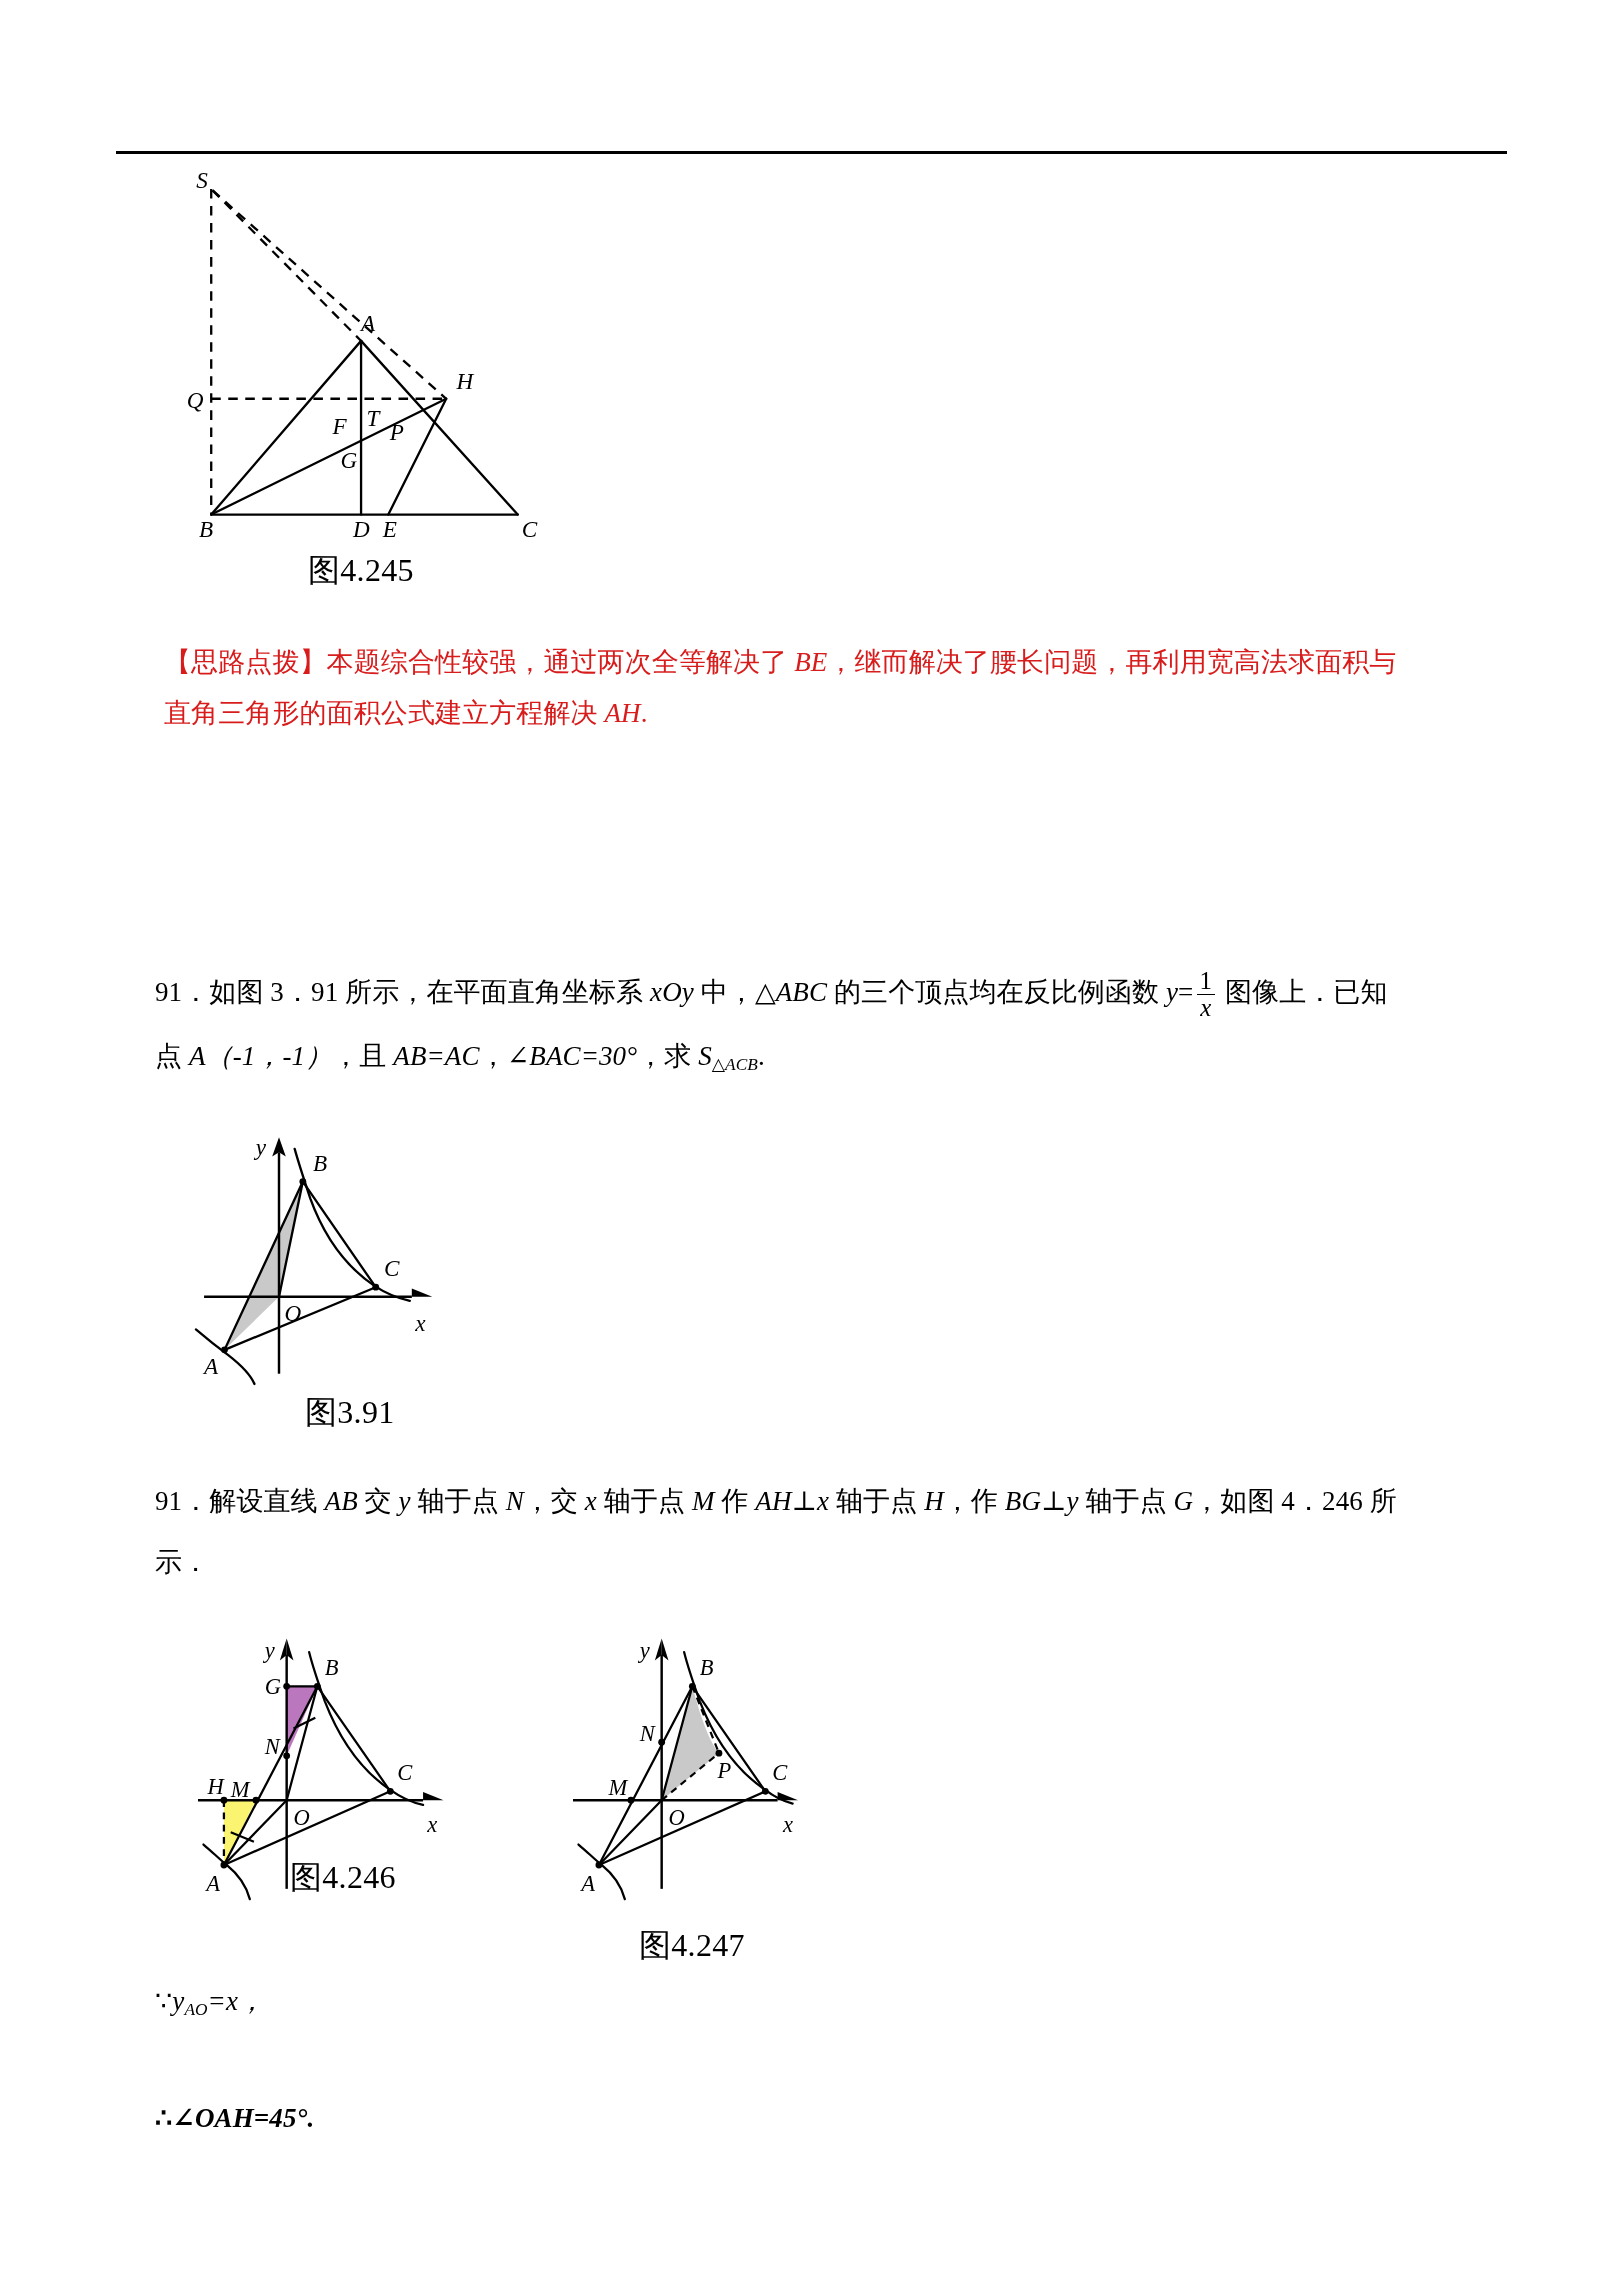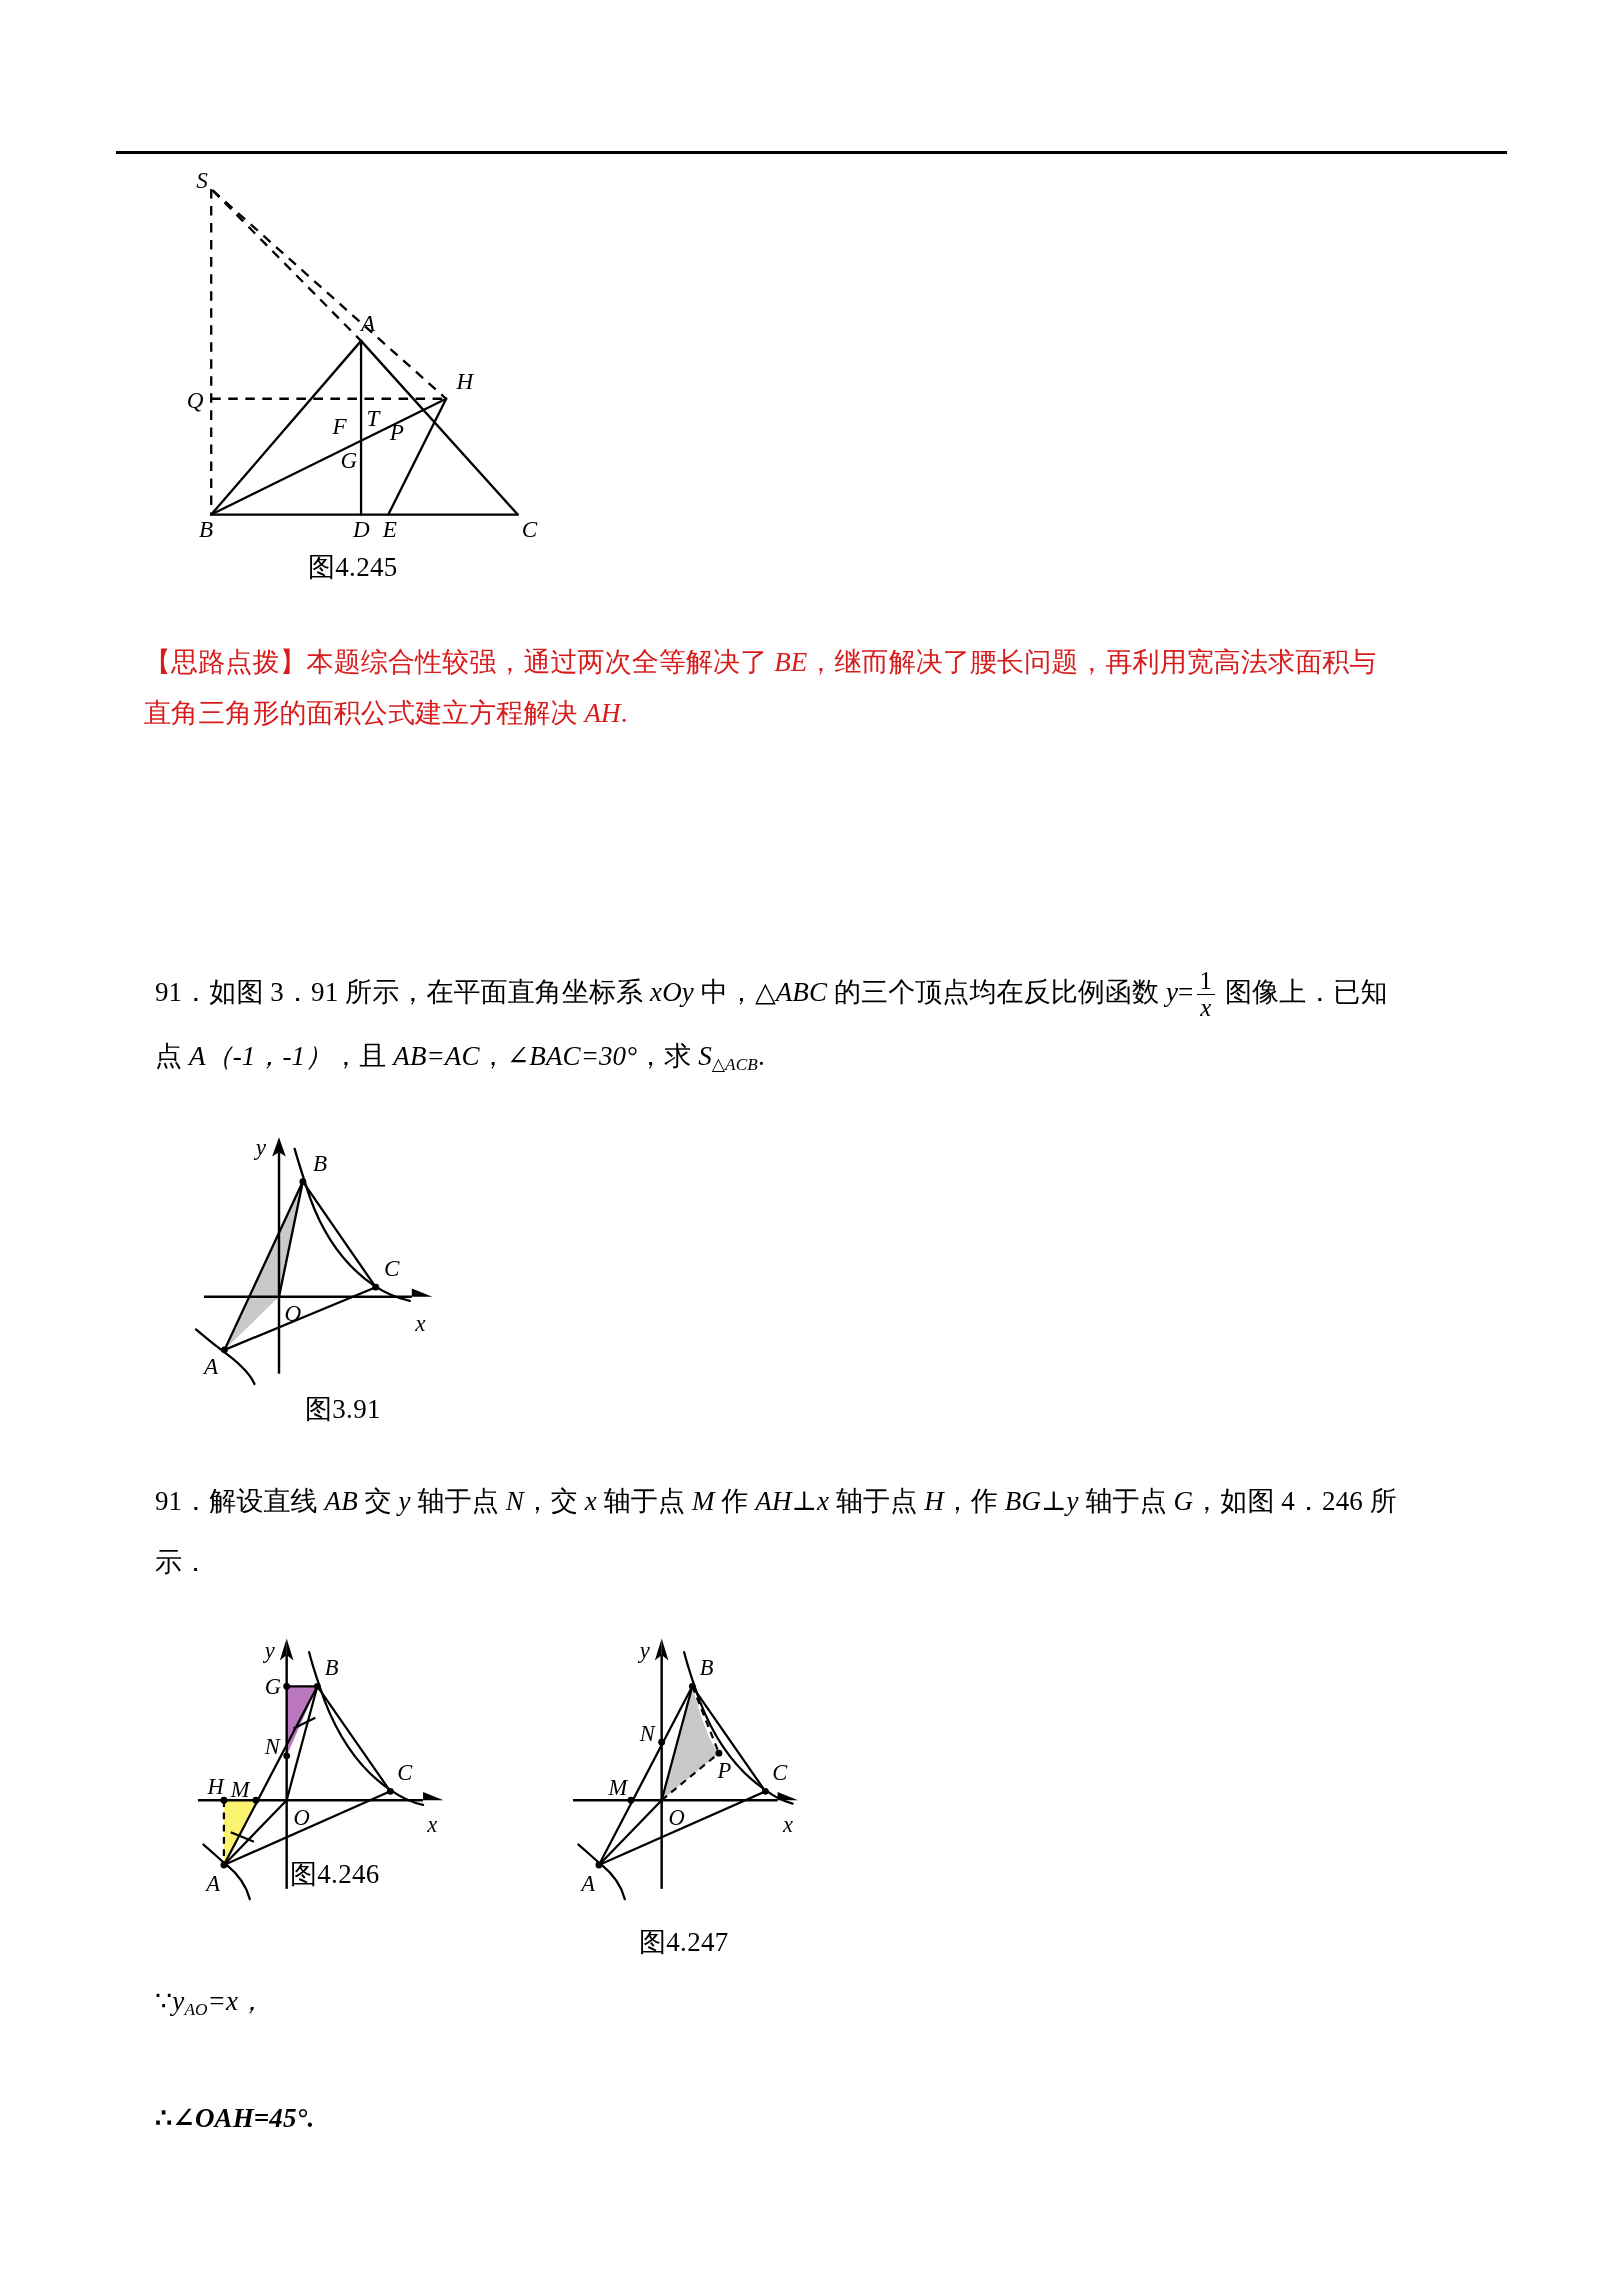--- a/index.html
+++ b/index.html
@@ -22,21 +22,21 @@
     position:absolute;
     font-size:27px;
     line-height:1.9;
     letter-spacing:0.1px;
   }
   .cjk{font-family:"Liberation Serif","DejaVu Serif",serif;}
   .mi{font-style:italic;font-family:"Liberation Serif","DejaVu Serif",serif;}
   .red{color:#d81c1c;}
 
   .fig-caption{
-    position:absolute;font-size:27px;letter-spacing:0.3px;
+    position:absolute;font-size:32px;letter-spacing:0.3px;
   }
 
   
   .frac{
     display:inline-block;vertical-align:-0.62em;text-align:center;
     font-size:0.92em;line-height:1.05;margin:0 3.4px;
   }
   .frac .num{display:block;padding:0 2.7px;}
   .frac .den{display:block;border-top:1.4px solid #000;padding:0 2.7px;}
   .sub{font-size:0.64em;vertical-align:-0.28em;}
@@ -92,21 +92,21 @@
         <text x="92" y="533">B</text>
         <text x="318" y="533">D</text>
         <text x="362" y="533">E</text>
         <text x="566" y="533">C</text>
       </g>
     </svg>
   </div>
 
   <div class="fig-caption" style="left:308px;top:549px;">图4.245</div>
 
-  <div class="txt red cjk" style="left:144px;top:637px;width:1336px;">
+  <div class="txt red cjk" style="left:164px;top:637px;width:1336px;">
     <div style="white-space:nowrap;">
       <span>【思路点拨】</span><span>本题综合性较强，通过两次全等解决了 </span><span class="mi">BE</span><span>，继而解决了腰长问题，再利用宽高法求面积与</span>
     </div>
     <div style="white-space:nowrap;">
       <span>直角三角形的面积公式建立方程解决 </span><span class="mi">AH</span><span>.</span>
     </div>
   </div>
 
   <div class="txt cjk" style="left:155px;top:967px;width:1350px;">
     <div style="white-space:nowrap;">

